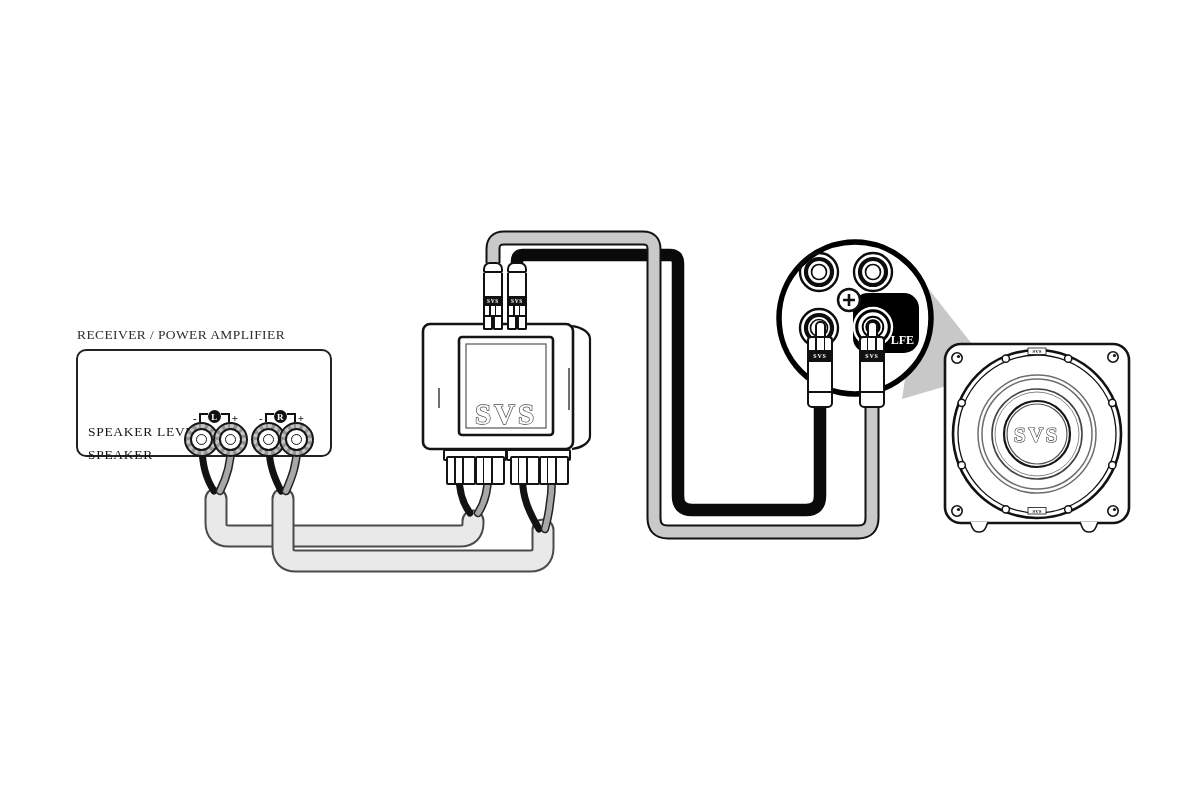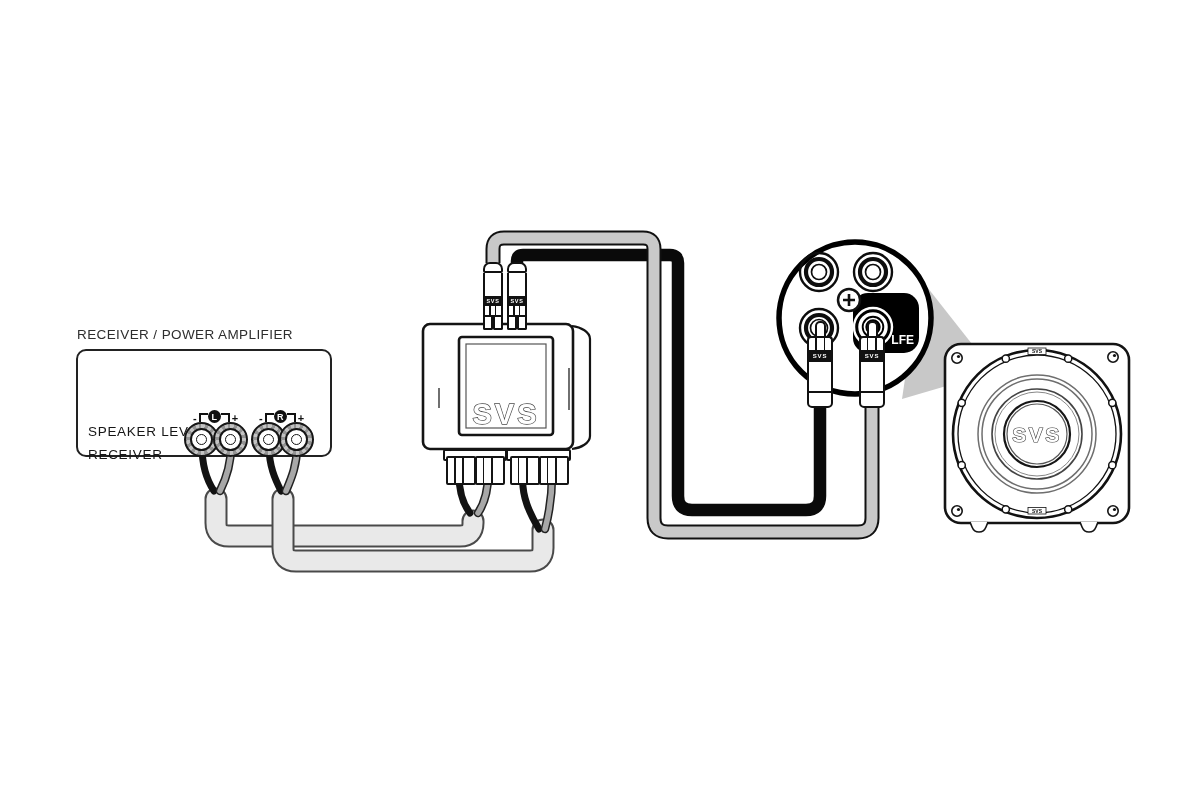--- a/index.html
+++ b/index.html
@@ -1,17 +1,17 @@
 <!DOCTYPE html>
 <html><head>
 <meta charset="utf-8">
 <style>
   html,body{margin:0;padding:0;background:#fff;}
   #stage{position:relative;width:1200px;height:800px;background:#fff;overflow:hidden;
-         font-family:Liberation Sans, sans-serif;}
+         font-family:Liberation Serif, serif;}
   svg{position:absolute;left:0;top:0;}
   .abs{position:absolute;}
 
   
   #receiver-title{left:77px;top:327px;font-size:13.5px;letter-spacing:.4px;color:#2e2e2e;z-index:20;}
   #receiver-box{left:76px;top:349px;width:252px;height:104px;border:2.5px solid #222;
                 border-radius:10px;background:#fff;z-index:10;}
   #speaker-label{left:88px;top:420px;font-size:13.5px;letter-spacing:.7px;line-height:23px;
                  color:#161616;z-index:20;font-weight:500;}
 
@@ -68,21 +68,21 @@
 <div id="stage">
 
   <svg width="1200" height="800" style="z-index:1">
     <polygon points="920,278 994,372 902,399" fill="#c8c8c8"></polygon>
   </svg>
 
   <div class="abs" id="receiver-title">RECEIVER / POWER AMPLIFIER</div>
   <div class="abs" id="receiver-box"></div>
   <div class="abs" id="speaker-label">
     <div>SPEAKER LEVEL</div>
-    <div>RECEIVER</div>
+    <div>SPEAKER</div>
   </div>
 
   <div class="abs chlabel" style="left:193px">
     <span class="sgn">-</span>
     <i class="brk l"></i>
     <span class="chcirc">L</span>
     <i class="brk r"></i>
     <span class="sgn">+</span>
   </div>
   <div class="abs chlabel" style="left:259px">

